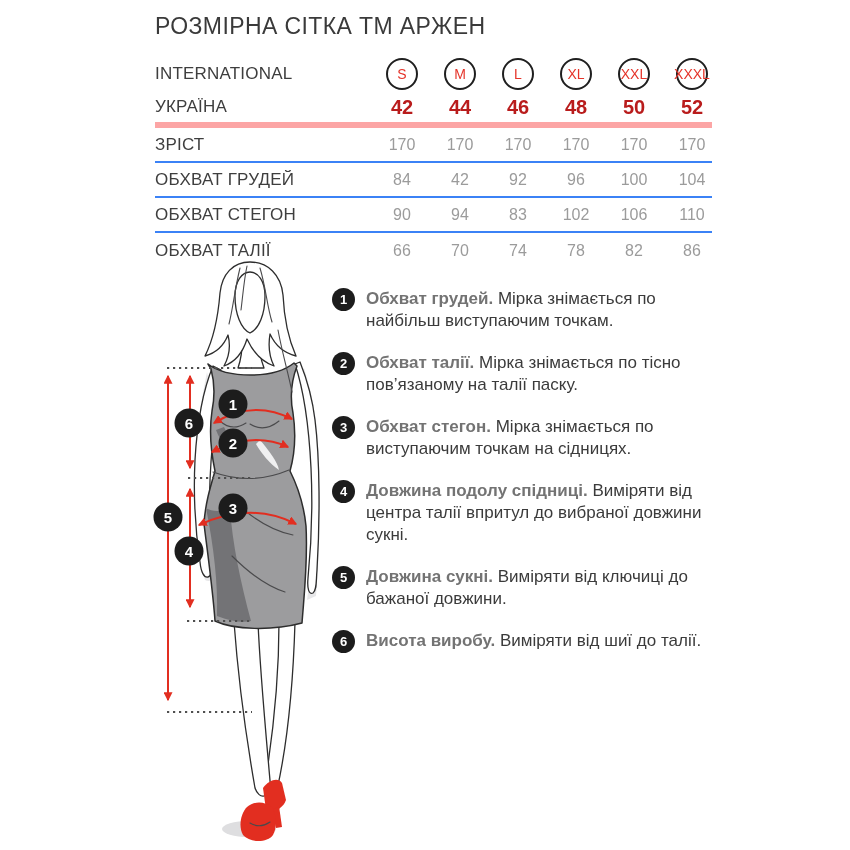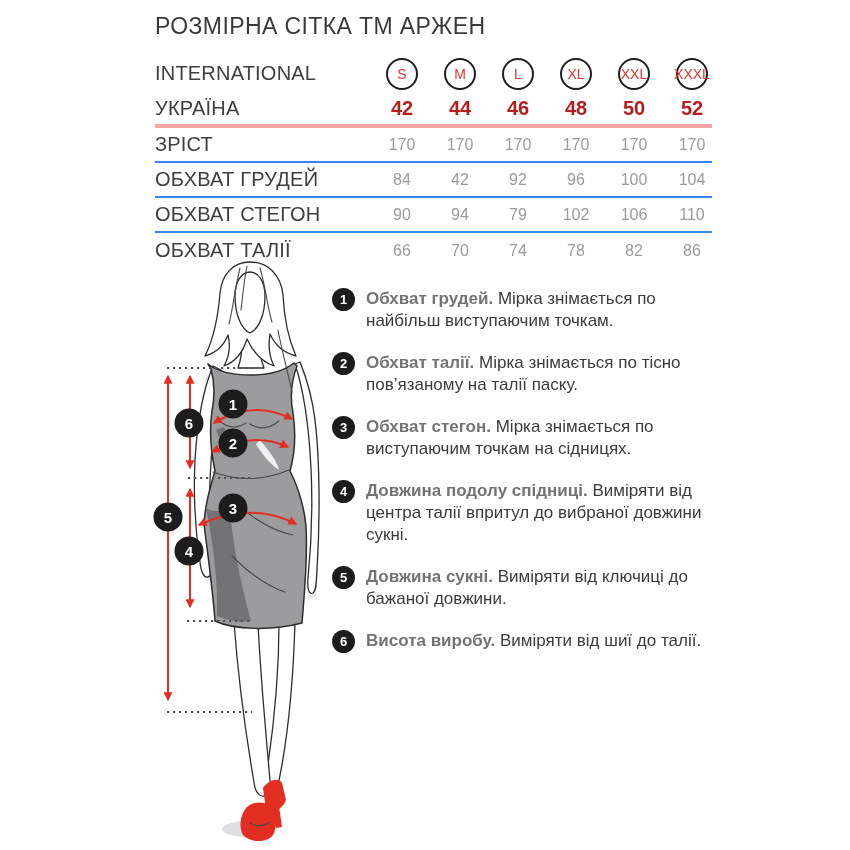--- a/index.html
+++ b/index.html
@@ -7,24 +7,24 @@
   body { font-family:"Liberation Sans", sans-serif; }
   .page { position:relative; width:712px; height:850px; background:#fff; overflow:hidden; }
 
   
   .title { position:absolute; left:155px; top:13px; font-size:23px; font-weight:400;
            color:#3a3a3a; letter-spacing:.4px; }
 
   
   .size-table { position:absolute; left:155px; top:55px; width:566px; }
   .t-row { display:flex; align-items:center; }
-  .t-label { flex:1; font-size:20px; color:#3e3e3e; letter-spacing:.2px; }
+  .t-label { flex:1; font-size:17px; color:#3e3e3e; letter-spacing:.2px; }
   .t-cell { width:58px; display:flex; justify-content:center; align-items:center; }
   .row-intl { height:37px; }
-  .row-ua { height:36px; border-bottom:4px solid #fca5a5; }
+  .row-ua { height:36px; border-bottom:6px solid #fca5a5; }
   .row-ua .t-cell { font-size:20px; font-weight:700; color:#b91c1c; }
   .row-m { height:35px; border-bottom:2px solid #3b82f6; }
   .row-m:last-child { border-bottom:none; }
   .row-m .t-cell { font-size:16px; color:#9b9b9b; }
   .size-badge { width:32px; height:32px; border:2px solid #1f1f1f; border-radius:50%;
                 display:flex; align-items:center; justify-content:center;
                 color:#e5342a; font-size:14px; white-space:nowrap; overflow:visible; }
 
   
   .legend { position:absolute; left:332px; top:288px; width:395px;
@@ -107,21 +107,21 @@
       <div class="t-cell">92</div>
       <div class="t-cell">96</div>
       <div class="t-cell">100</div>
       <div class="t-cell">104</div>
     </div>
 
     <div class="t-row row-m">
       <div class="t-label">ОБХВАТ СТЕГОН</div>
       <div class="t-cell">90</div>
       <div class="t-cell">94</div>
-      <div class="t-cell">79</div>
+      <div class="t-cell">83</div>
       <div class="t-cell">102</div>
       <div class="t-cell">106</div>
       <div class="t-cell">110</div>
     </div>
 
     <div class="t-row row-m">
       <div class="t-label">ОБХВАТ ТАЛІЇ</div>
       <div class="t-cell">66</div>
       <div class="t-cell">70</div>
       <div class="t-cell">74</div>

